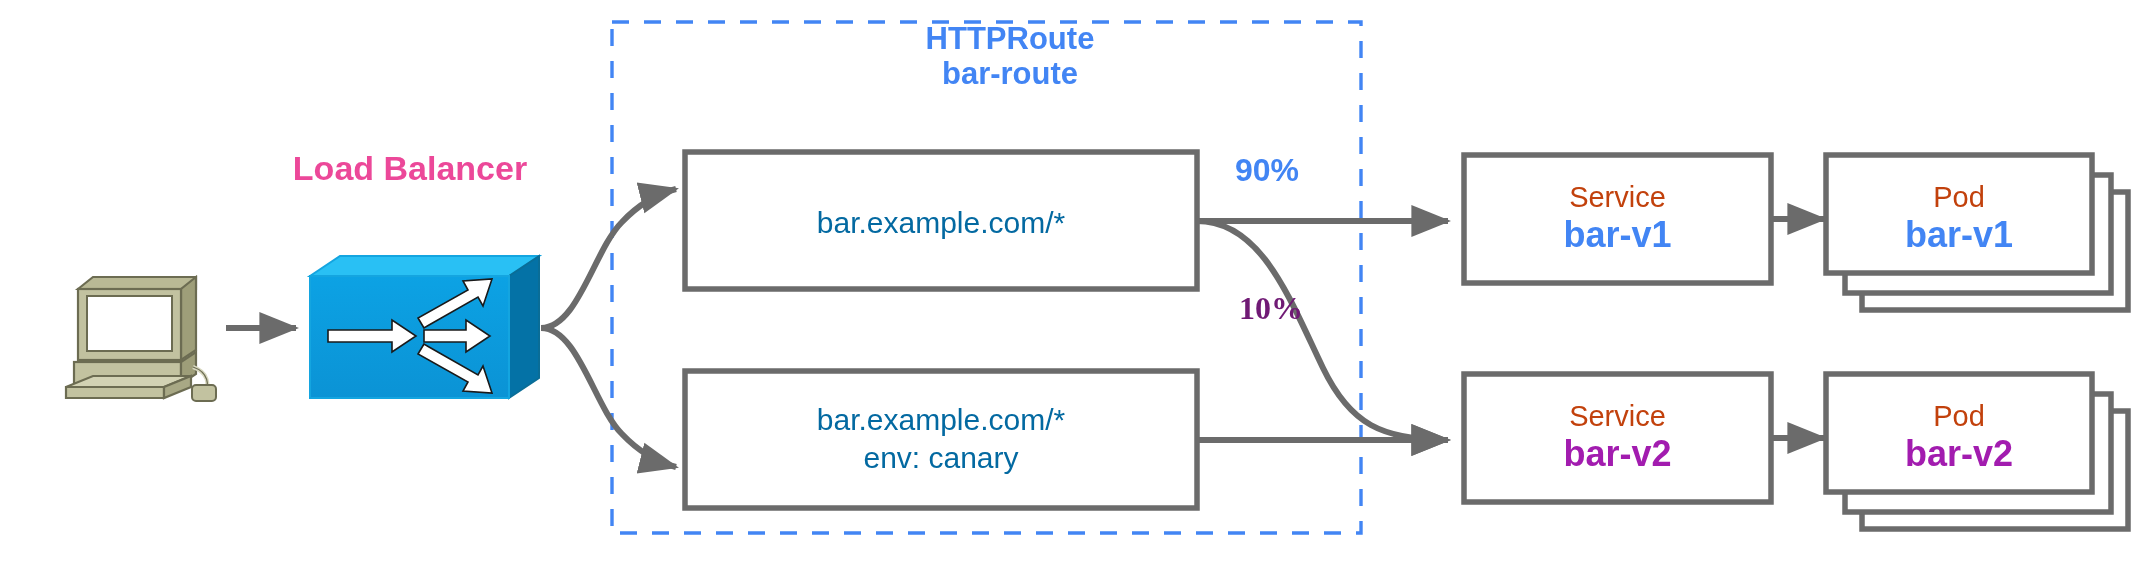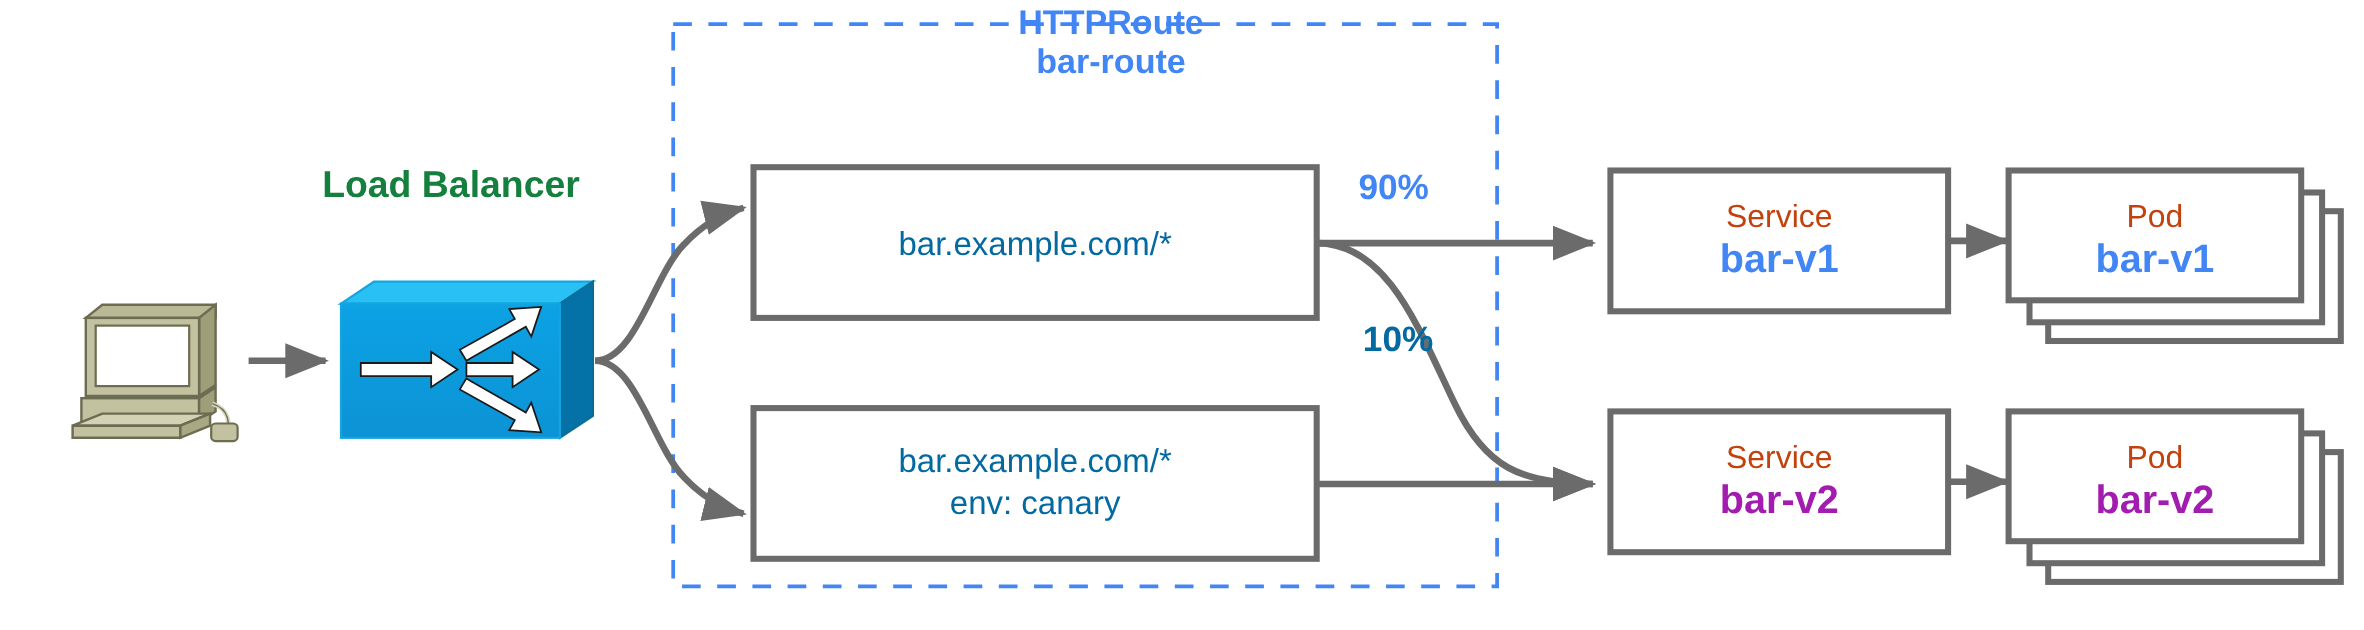--- a/index.html
+++ b/index.html
@@ -29,39 +29,39 @@
   .lbl {
     position: absolute;
     text-align: center;
     line-height: 1.18;
     white-space: nowrap;
     user-select: none;
   }
   .lb-title {
     font-size: 34px;
     font-weight: bold;
-    color: #15803d;
+    color: #ec4899;
   }
   .route-title {
     font-size: 31px;
     font-weight: bold;
     color: #4285f4;
     line-height: 1.12;
   }
   .box-text {
     font-size: 30px;
     font-weight: normal;
     color: #0369a1;
   }
   .pct {
     font-size: 32px;
     font-weight: bold;
   }
   .pct-blue { color: #4285f4; }
-  .pct-green { color: #0369a1; }
+  .pct-green { color: #701a75; font-family: Liberation Serif, serif; }
   .node-kind {
     font-size: 29px;
     color: #c2410c;
     font-weight: normal;
     display: block;
   }
   .node-name {
     font-size: 36px;
     font-weight: bold;
     display: block;
@@ -159,21 +159,21 @@
 
     <g>
       <rect x="1862" y="411" width="266" height="118" fill="#ffffff" stroke="#6b6b6b" stroke-width="5.5"></rect>
       <rect x="1845" y="394" width="266" height="118" fill="#ffffff" stroke="#6b6b6b" stroke-width="5.5"></rect>
       <rect x="1826" y="374" width="266" height="118" fill="#ffffff" stroke="#6b6b6b" stroke-width="5.5"></rect>
     </g>
   </svg>
 
   <div class="lbl lb-title" style="left:260px; top:148px; width:300px;">Load Balancer</div>
 
-  <div class="lbl route-title" style="left:840px; top:4px; width:340px;">
+  <div class="lbl route-title" style="left:840px; top:22px; width:340px;">
     <div>HTTPRoute</div>
     <div>bar-route</div>
   </div>
 
   <div class="lbl box-text" style="left:685px; top:205px; width:512px;">bar.example.com/*</div>
 
   <div class="lbl box-text two-line" style="left:685px; top:401px; width:512px;">
     <div>bar.example.com/*</div>
     <div>env: canary</div>
   </div>

